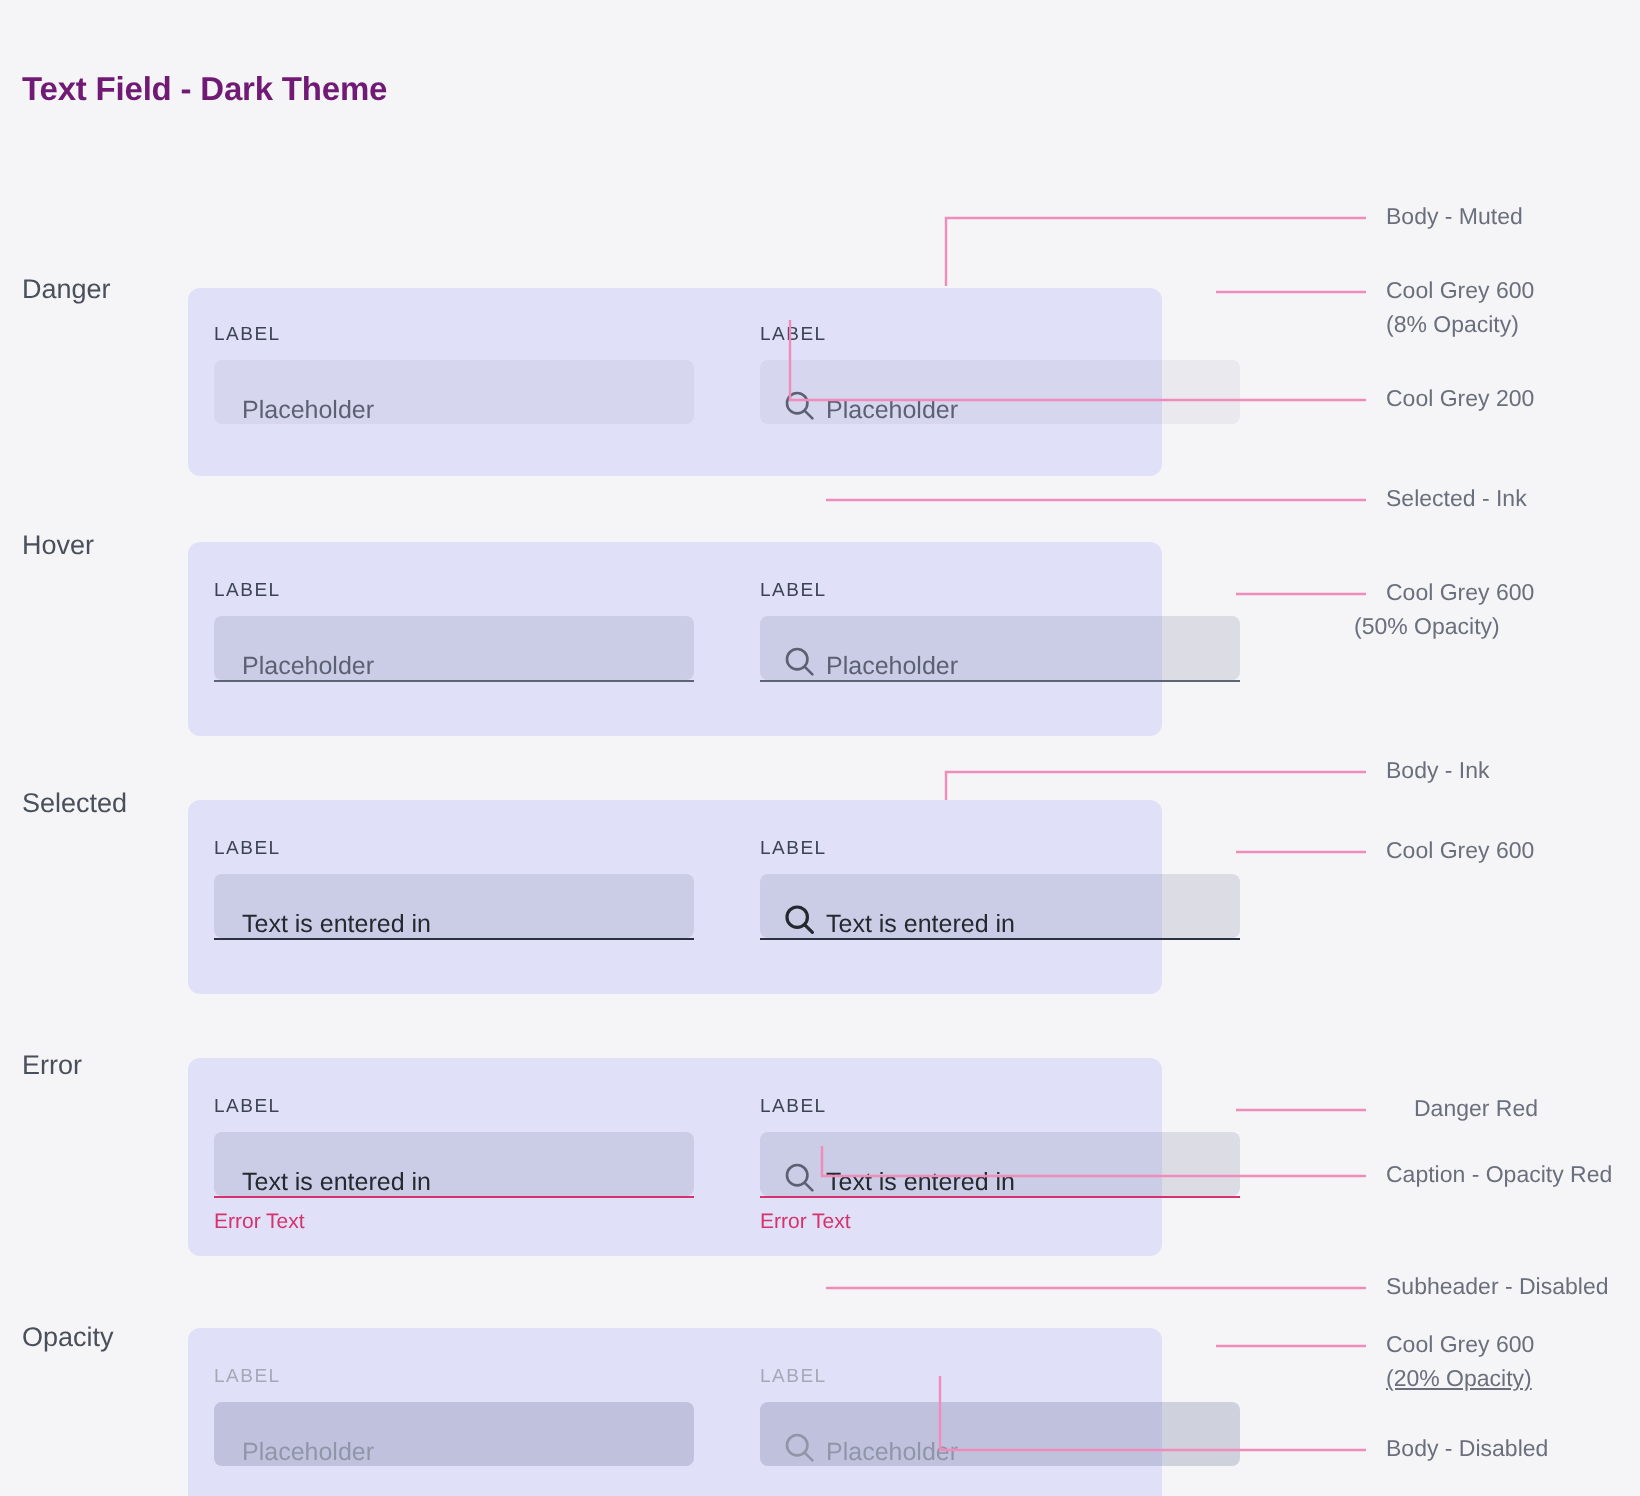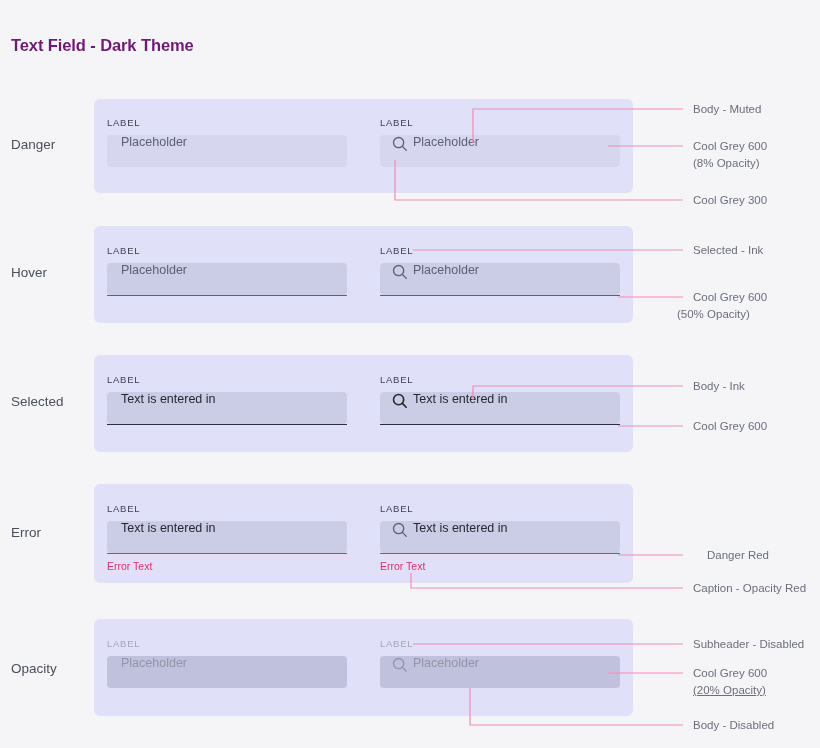--- a/index.html
+++ b/index.html
@@ -35,23 +35,24 @@
   .row-label {
     position: absolute;
     left: 11px;
     font-size: 13.5px;
     color: #4a4f5c;
     white-space: nowrap;
   }
   .panel {
     position: absolute;
     left: 94px;
-    width: 539px;
+    width: 487px;
     background: #e0e0f8;
     border-radius: 6px;
+    margin-top: 45px;
   }
 
   
   .field {
     position: absolute;
     width: 240px;
   }
   .field.left  { left: 13px; }
   .field.right { left: 286px; }
 
@@ -64,21 +65,21 @@
     font-family: "Liberation Sans", sans-serif;
   }
   .field-label.muted   { color: #a4a8b8; }
 
   .input-box {
     position: relative;
     height: 32px;
     border-radius: 4px;
     background: rgba(96,106,135,0.08);
     display: flex;
-    align-items: flex-start;
+    align-items: flex-end;
     box-sizing: border-box;
   }
   .input-box.hover-bg    { background: rgba(150,155,180,0.28); }
   .input-box.selected-bg  { background: rgba(150,155,180,0.28); }
   .input-box.disabled-bg  { background: rgba(120,126,160,0.30); }
 
   .input-box.underline-grey::after,
   .input-box.underline-dark::after,
   .input-box.underline-red::after {
     content: "";
@@ -288,21 +289,21 @@
     <path d="M 470,688 L 470,725 L 683,725"></path>
   </g>
 </svg>
 
 <div class="anno-layer">
   <div class="anno-label" style="left:693px; top:101px;">Body - Muted</div>
 
   <div class="anno-label" style="left:693px; top:138px;">Cool Grey 600</div>
   <div class="anno-label" style="left:693px; top:155px;">(8% Opacity)</div>
 
-  <div class="anno-label" style="left:693px; top:192px;">Cool Grey 300</div>
+  <div class="anno-label" style="left:693px; top:192px;">Cool Grey 200</div>
 
   <div class="anno-label" style="left:693px; top:242px;">Selected - Ink</div>
 
   <div class="anno-label" style="left:693px; top:289px;">Cool Grey 600</div>
   <div class="anno-label" style="left:677px; top:306px;">(50% Opacity)</div>
 
   <div class="anno-label" style="left:693px; top:378px;">Body - Ink</div>
 
   <div class="anno-label" style="left:693px; top:418px;">Cool Grey 600</div>
 

